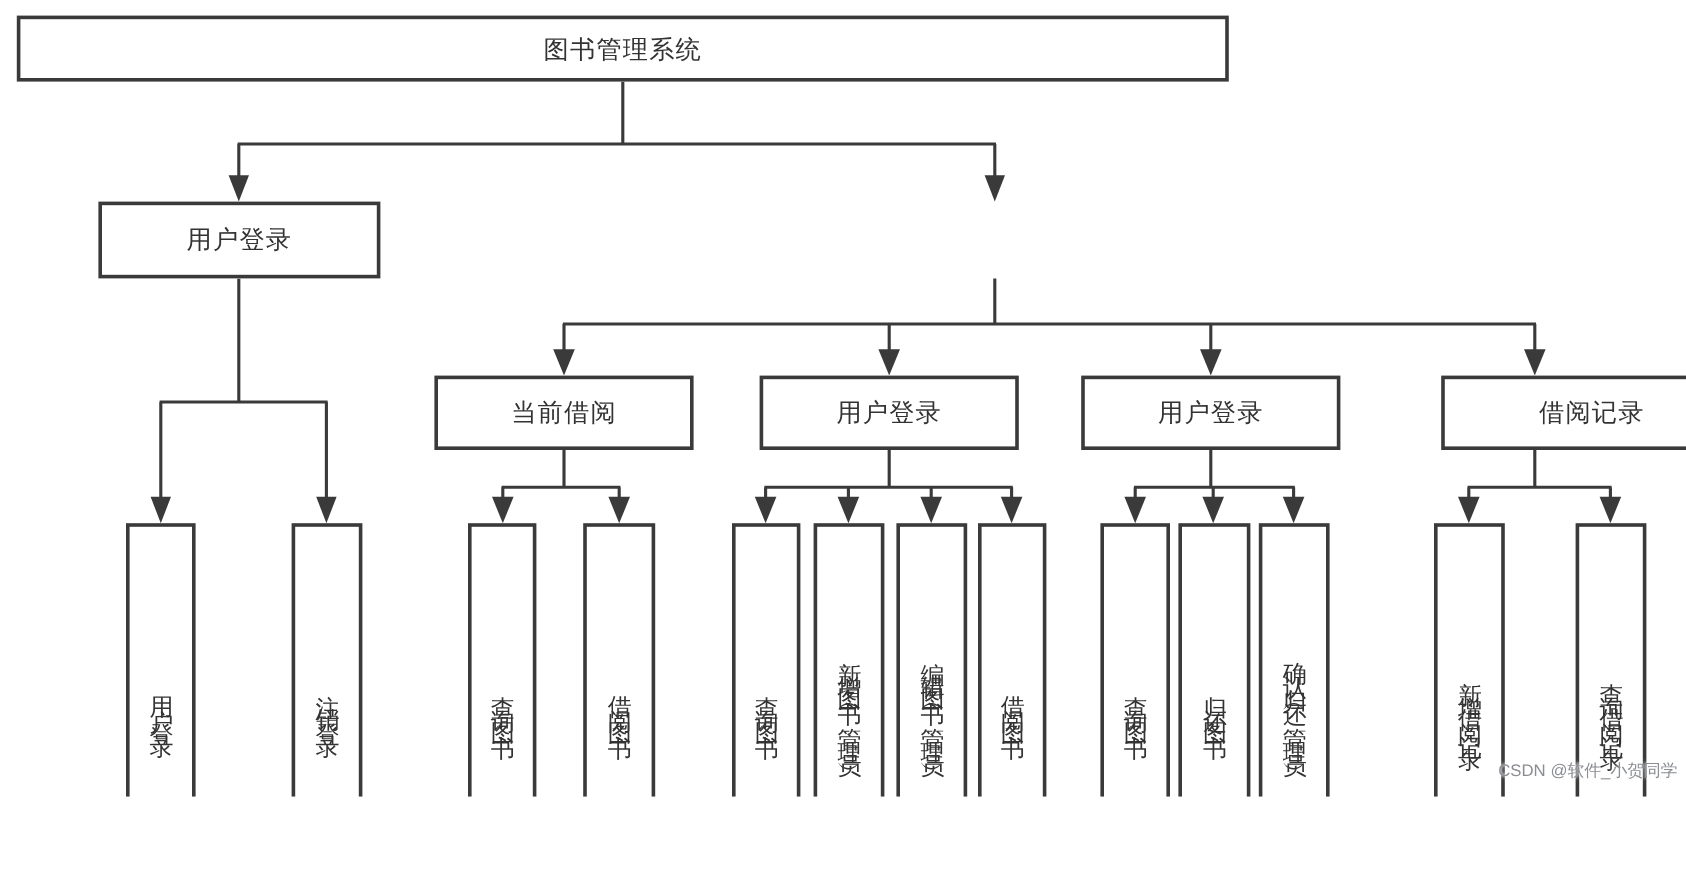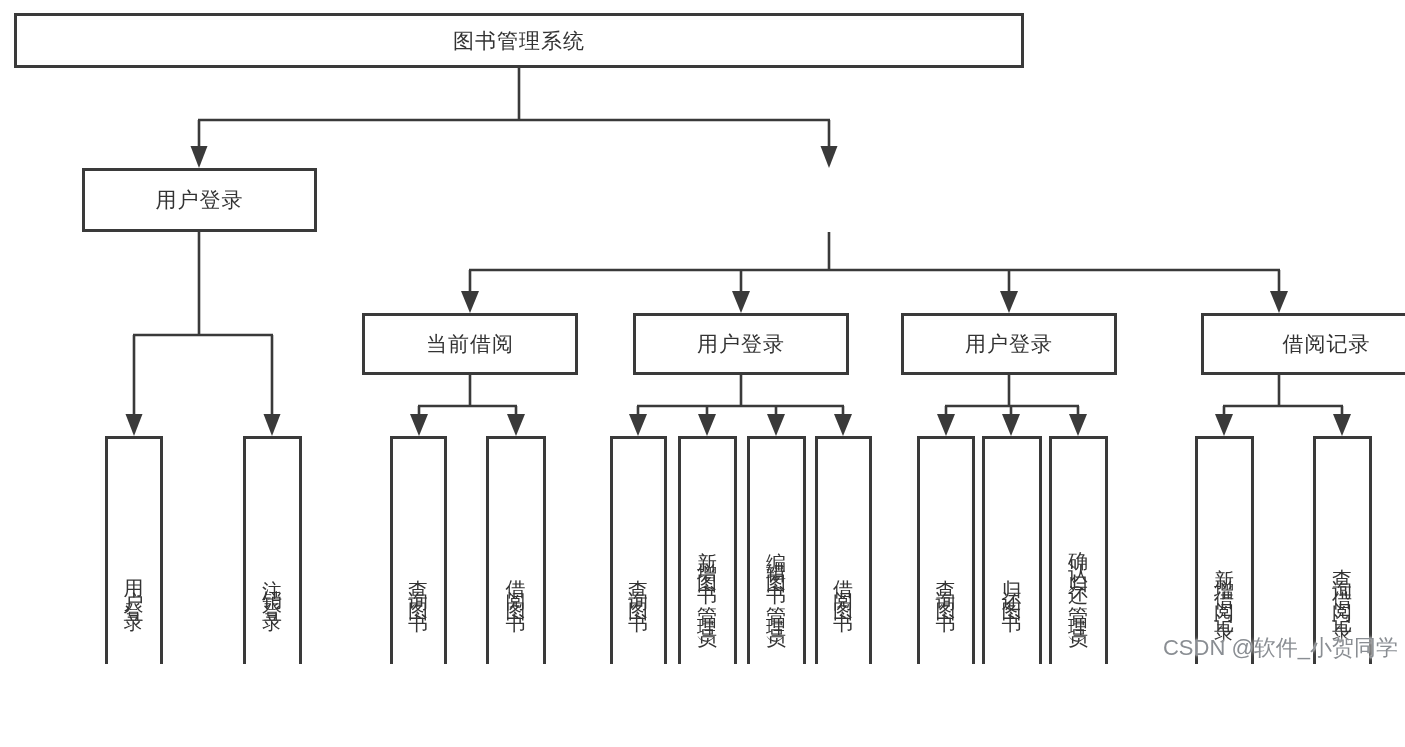--- a/index.html
+++ b/index.html
@@ -54,22 +54,22 @@
     writing-mode: vertical-rl;
     text-orientation: mixed;
     font-size: 20px;
     letter-spacing: 11px;
     line-height: 1;
     color: var(--text);
   }
   .watermark {
     position: absolute;
     right: 7px;
-    bottom: 1px;
-    font-size: 22px;
+    bottom: 12px;
+    font-size: 14px;
     color: var(--watermark);
     text-shadow: 0 0 2px rgba(255,255,255,.95), 0 0 4px rgba(255,255,255,.9);
     z-index: 5;
     white-space: nowrap;
   }
 </style>
 </head>
 <body>
 
 <div class="canvas">

